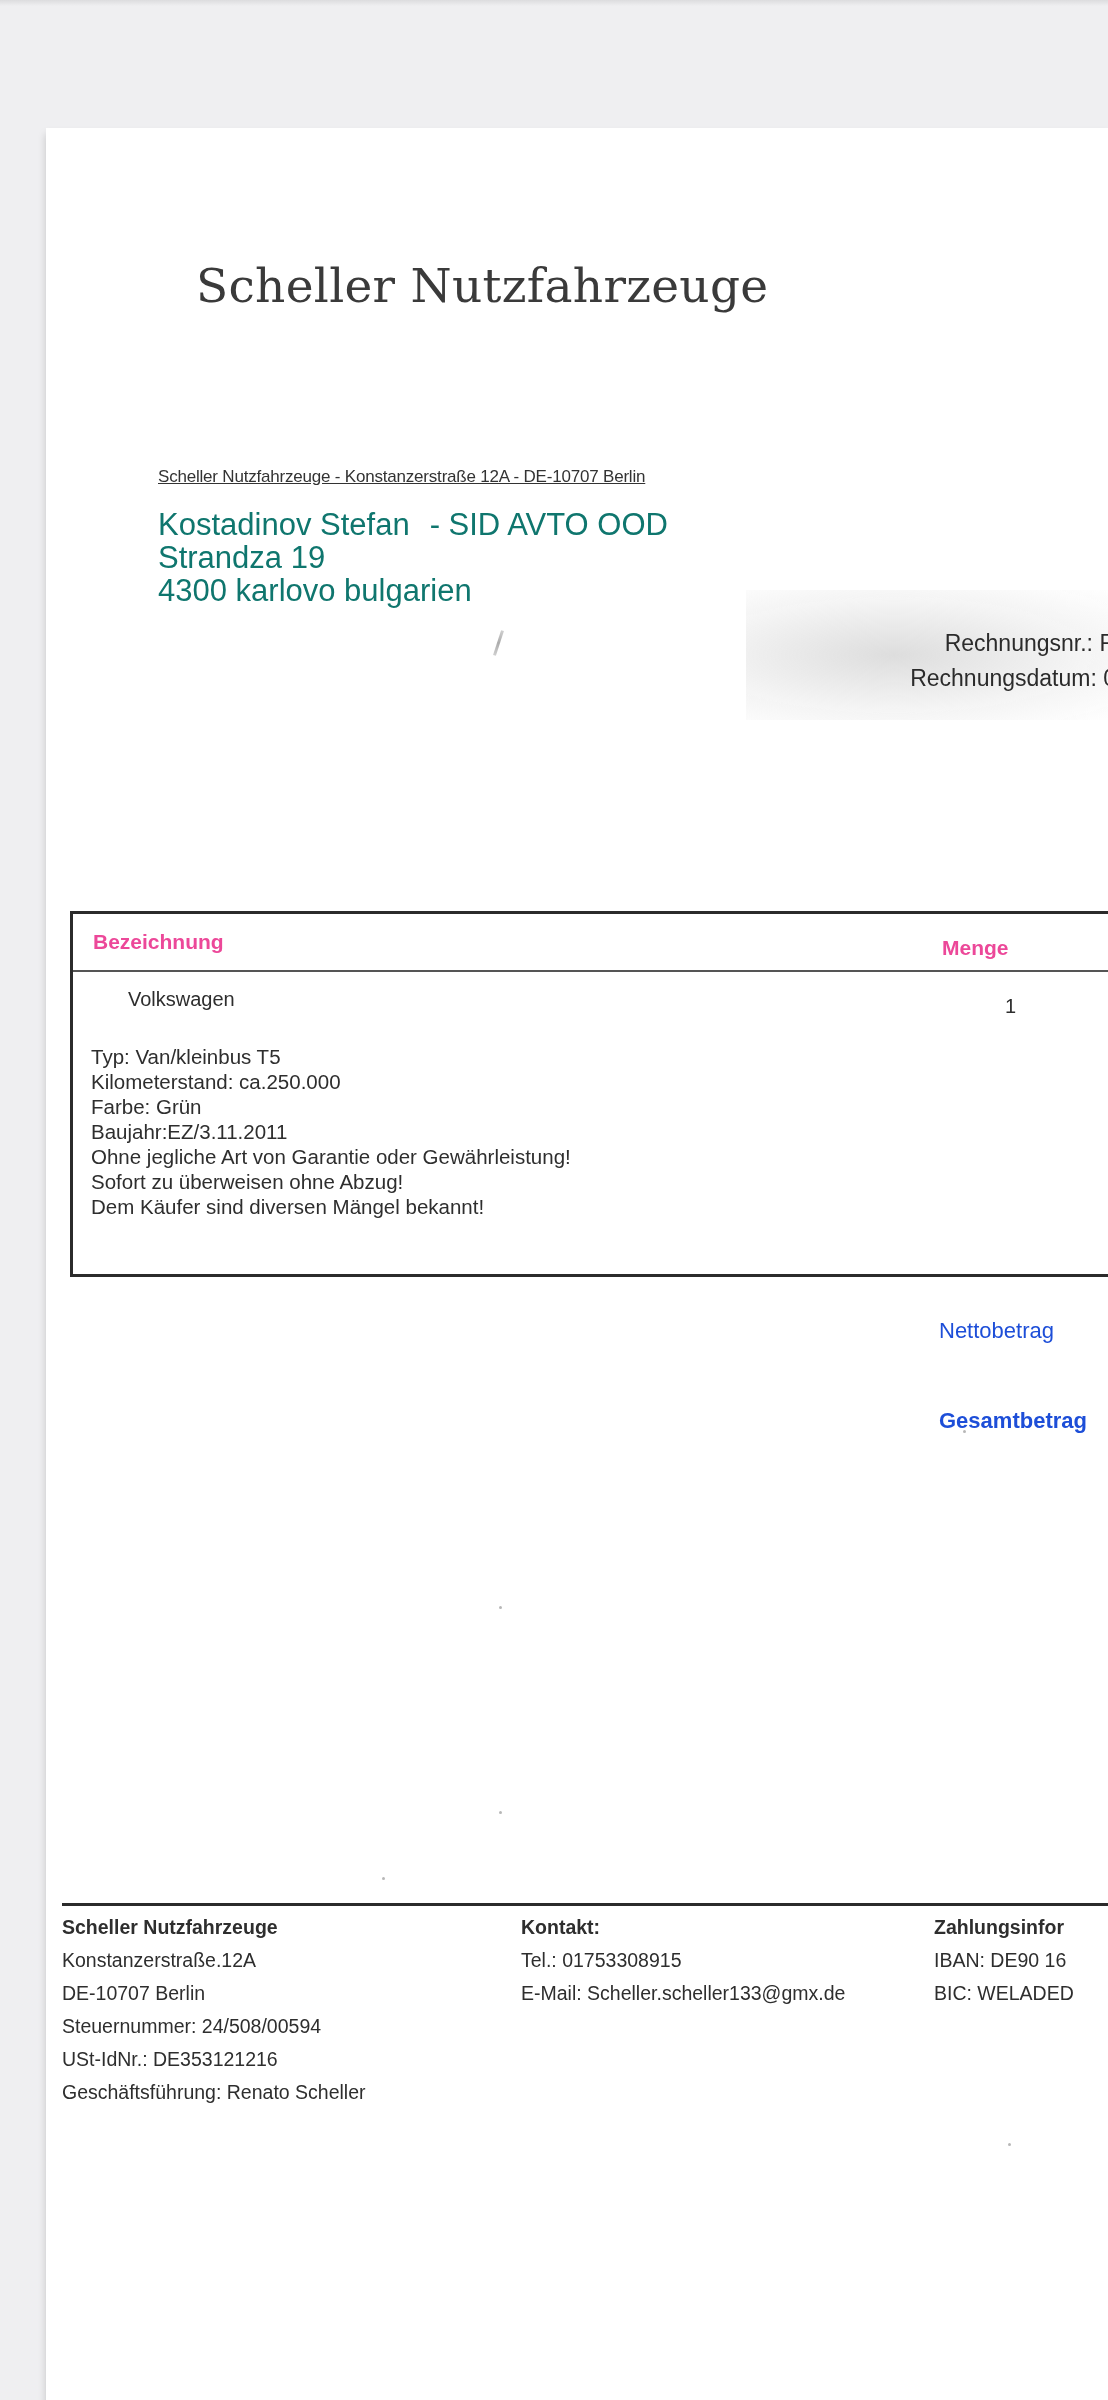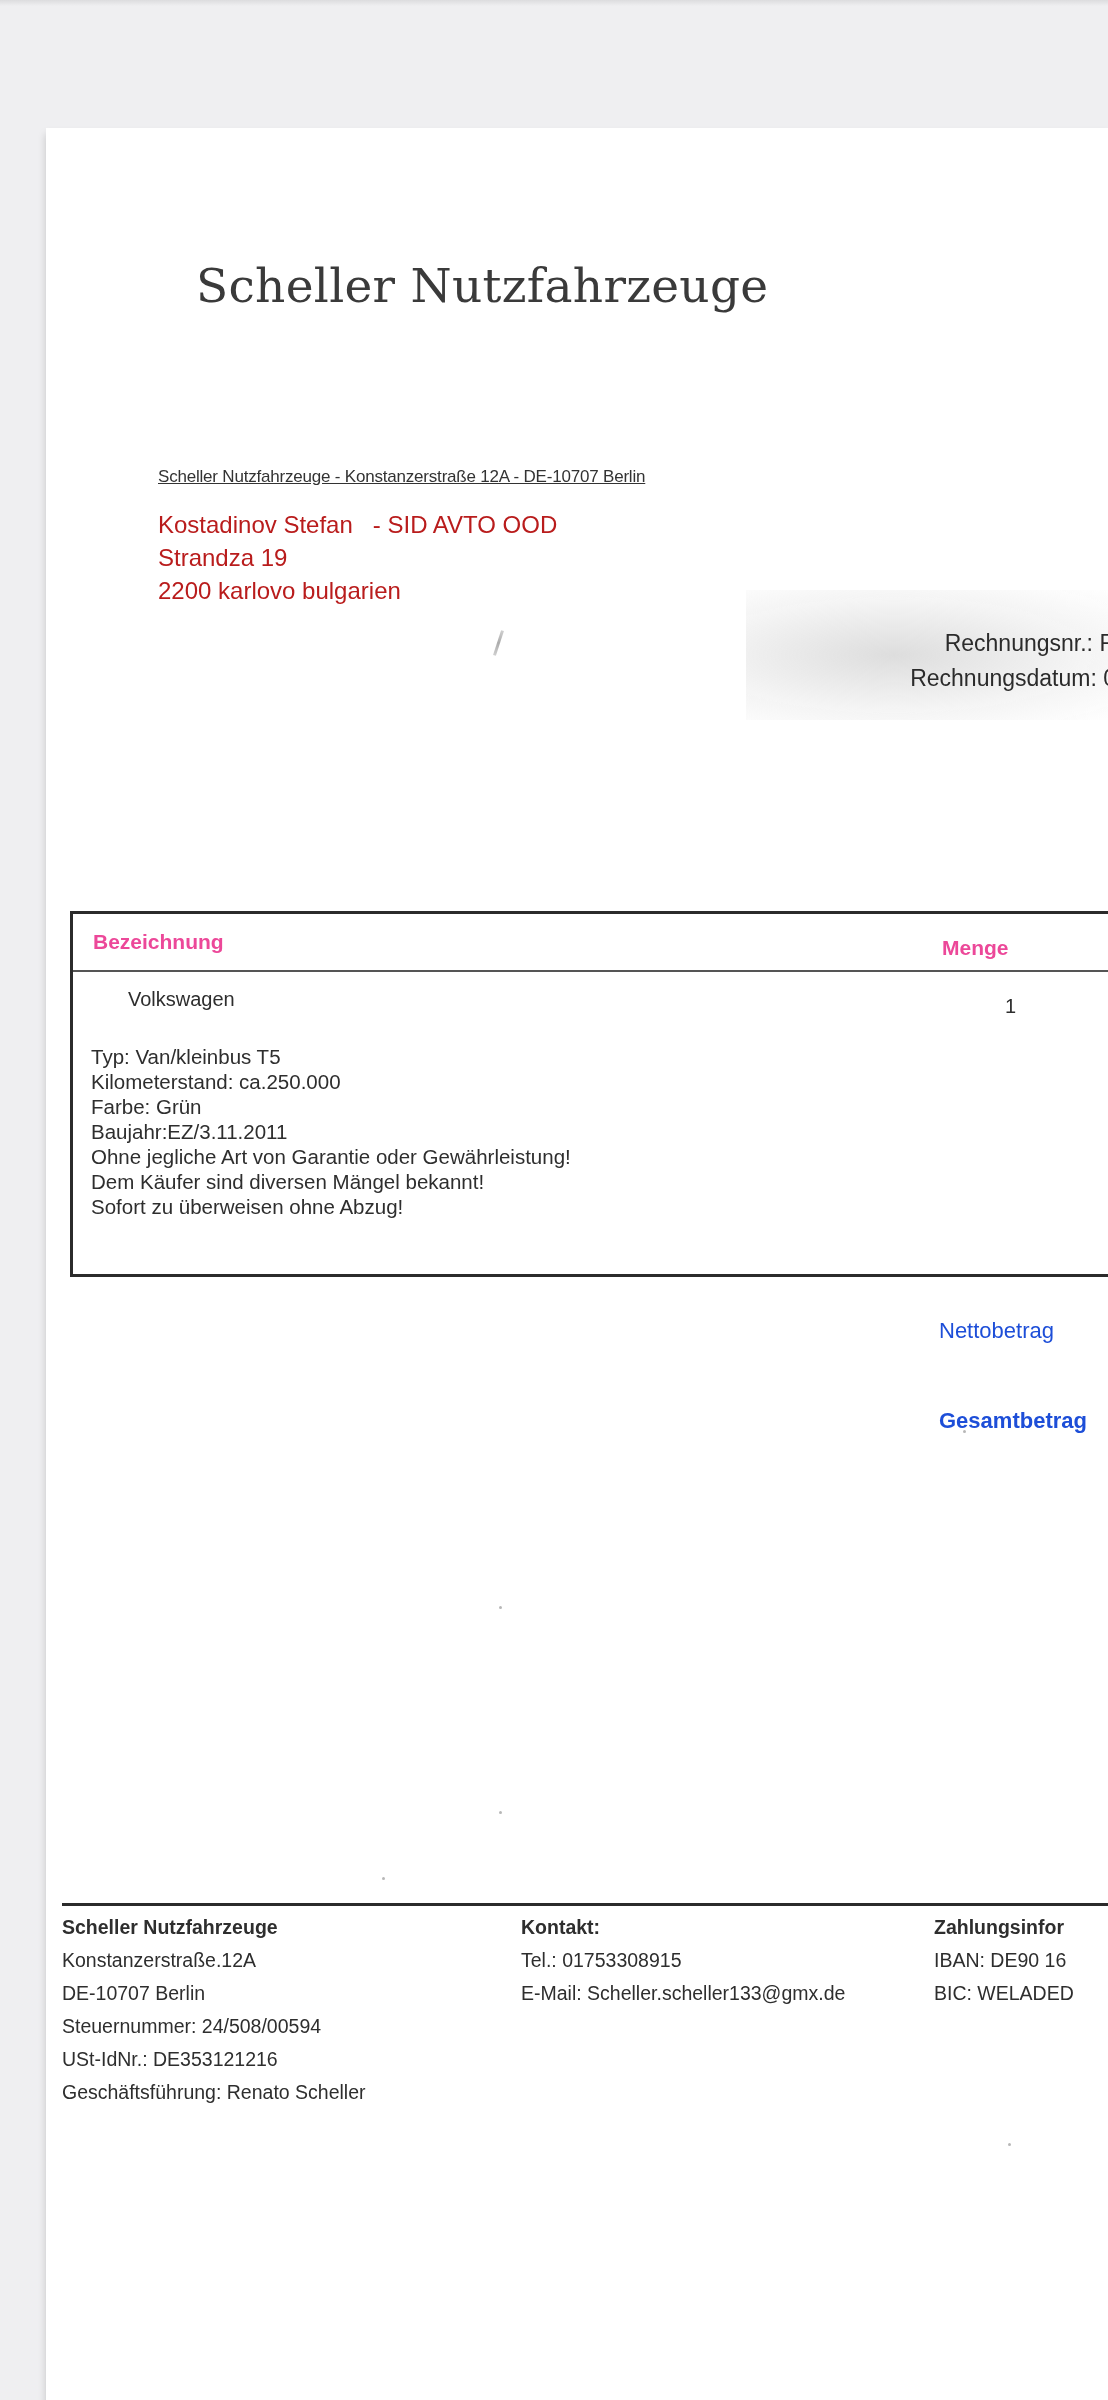--- a/index.html
+++ b/index.html
@@ -55,23 +55,23 @@
       font-size: 17px;
       color: #333;
       text-decoration: underline;
       white-space: nowrap;
       letter-spacing: -0.2px;
     }
     .recipient {
       position: absolute;
       left: 112px;
       top: 380px;
-      font-size: 24px;
+      font-size: 31px;
       line-height: 33px;
-      color: #b91c1c;
+      color: #0f766e;
     }
     .recipient div { white-space: nowrap; }
     .recipient .name-line span.company { margin-left: 20px; }
 
     .stray-mark {
       position: absolute;
       left: 451px;
       top: 502px;
       width: 3px;
       height: 26px;
@@ -197,21 +197,21 @@
 
   <div class="logo">Scheller Nutzfahrzeuge</div>
 
   <div class="sender-line">Scheller Nutzfahrzeuge - Konstanzerstraße 12A - DE-10707 Berlin</div>
 
   <div class="recipient">
     <div class="name-line">
       <span>Kostadinov Stefan</span><span class="company">- SID AVTO OOD</span>
     </div>
     <div>Strandza 19</div>
-    <div>2200 karlovo bulgarien</div>
+    <div>4300 karlovo bulgarien</div>
   </div>
 
   <div class="stray-mark"></div>
 
   <div class="invoice-meta">
     <div class="meta-row row-nr">Rechnungsnr.: R</div>
     <div class="meta-row row-date">Rechnungsdatum: 0</div>
   </div>
 
   <div class="items-table">
@@ -223,22 +223,22 @@
 
     <span class="cell cell-name">Volkswagen</span>
     <span class="cell cell-qty">1</span>
 
     <div class="details">
       <div>Typ: Van/kleinbus T5</div>
       <div>Kilometerstand:  ca.250.000</div>
       <div>Farbe: Grün</div>
       <div>Baujahr:EZ/3.11.2011</div>
       <div>Ohne jegliche Art von Garantie oder Gewährleistung!</div>
+      <div>Sofort zu überweisen ohne Abzug!</div>
       <div>Dem Käufer sind diversen Mängel bekannt!</div>
-      <div>Sofort zu überweisen ohne Abzug!</div>
     </div>
   </div>
 
   <div class="totals">
     <div>Nettobetrag</div>
     <div class="total-label">Gesamtbetrag</div>
   </div>
 
   <div class="dot" style="left:917px; top:1302px;"></div>
   <div class="dot" style="left:453px; top:1478px;"></div>

